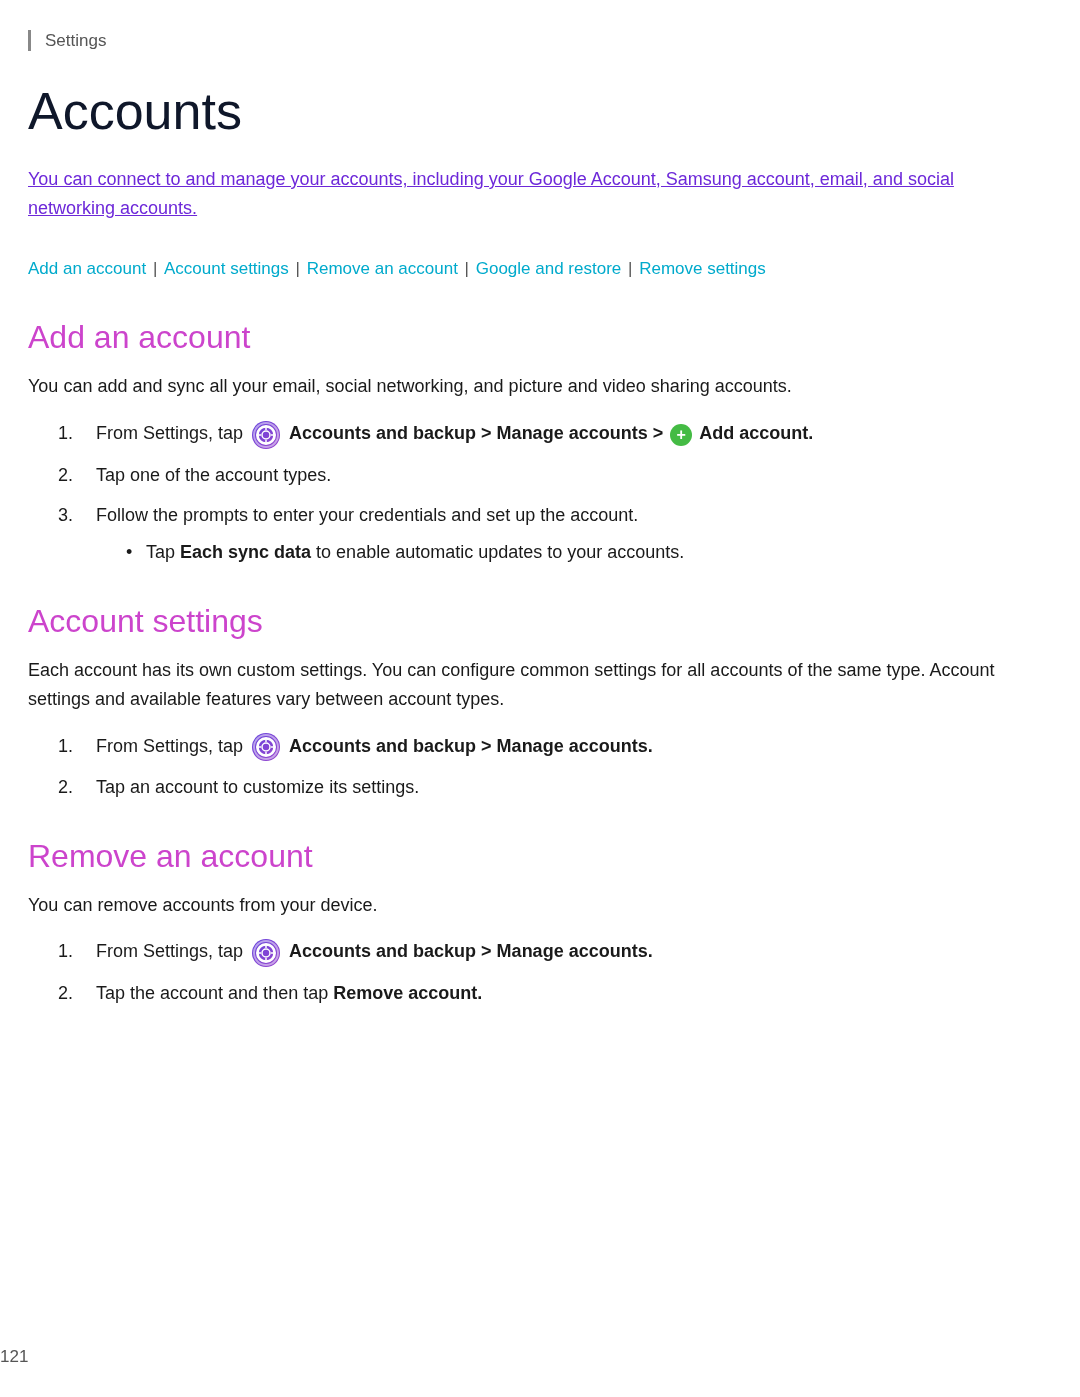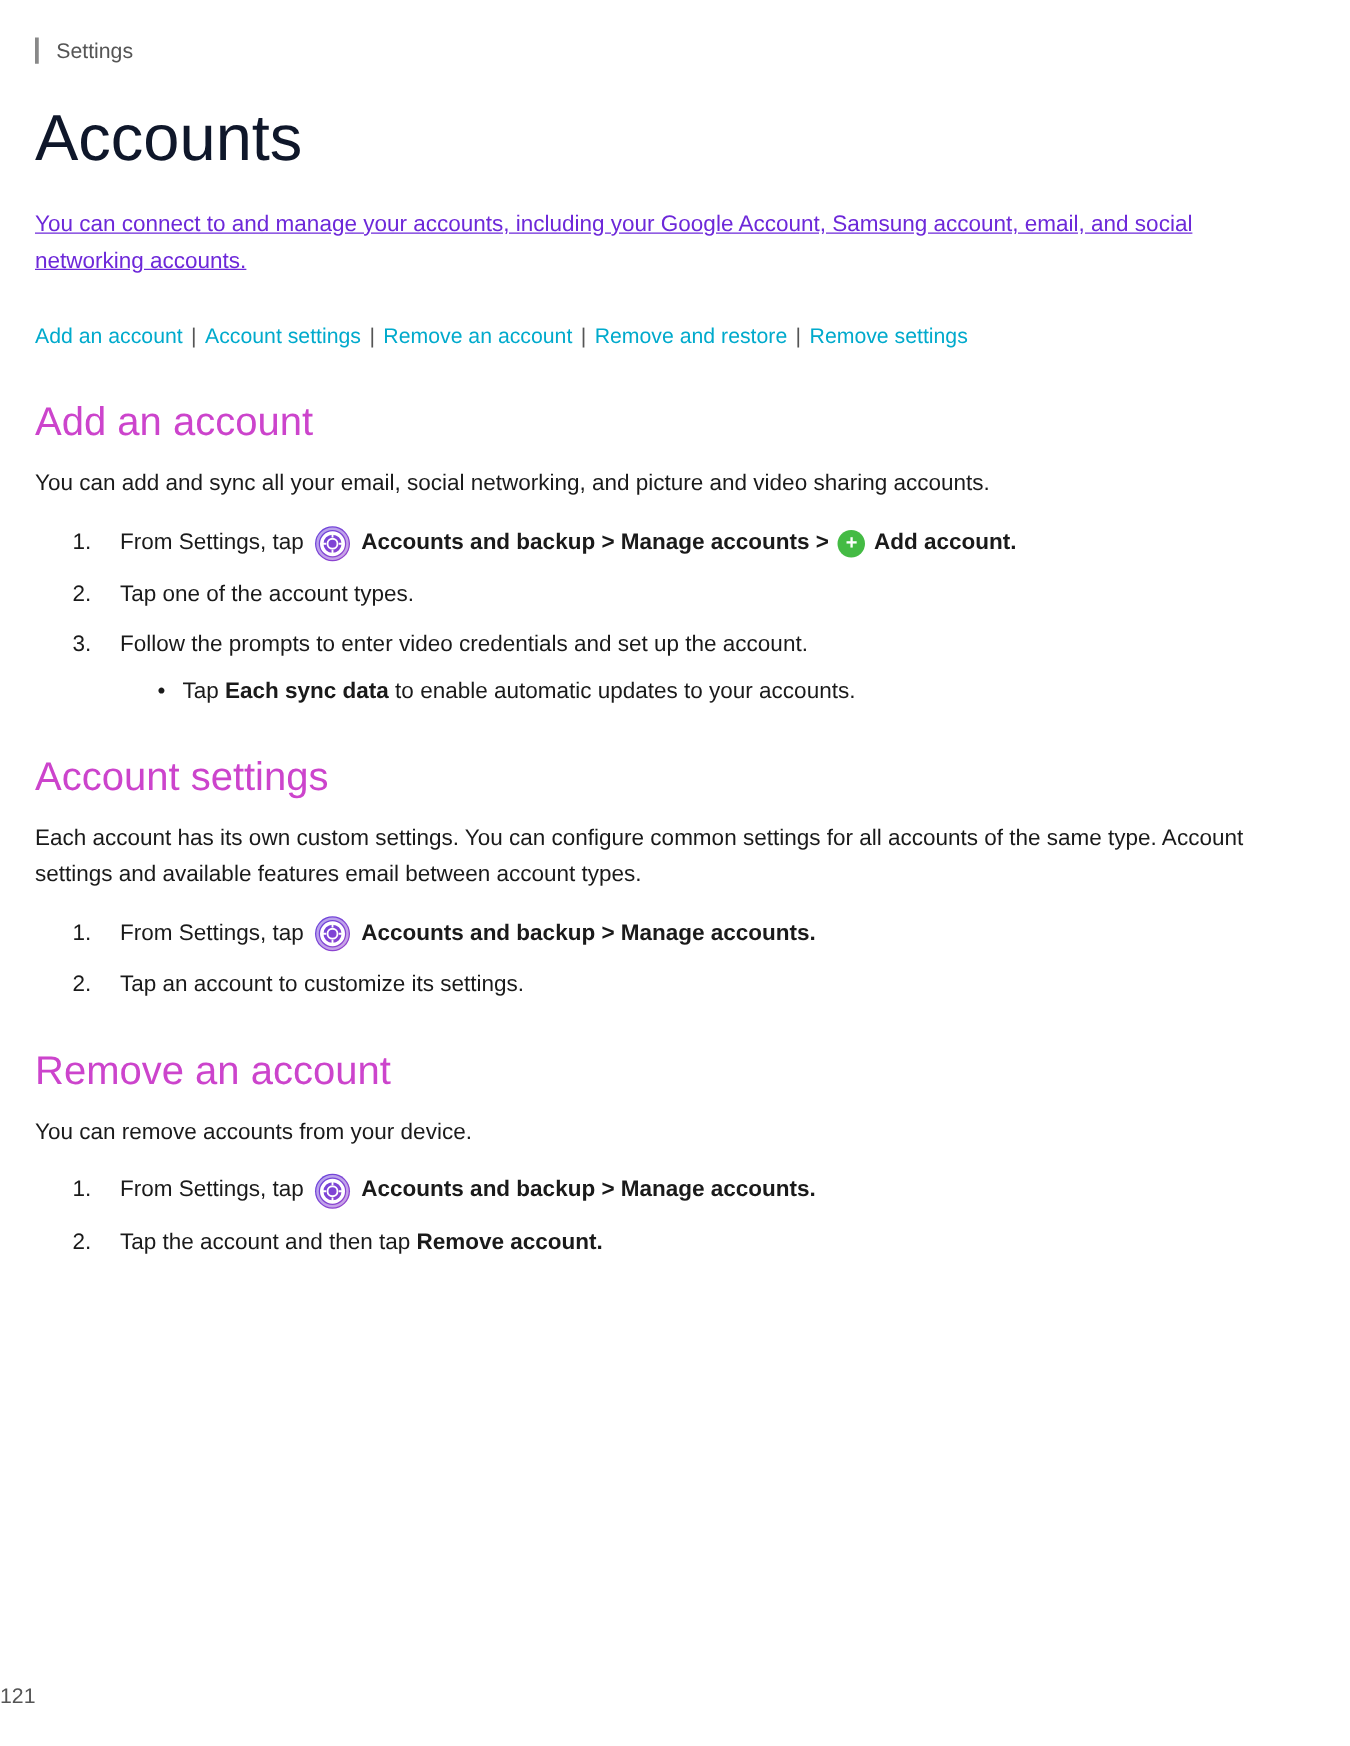--- a/index.html
+++ b/index.html
@@ -225,21 +225,21 @@
 
   <div class="breadcrumb-bar">
     <span class="breadcrumb-text">Settings</span>
   </div>
 
   <h1 class="page-title">Accounts</h1>
 
   <p class="intro-text">You can connect to and manage your accounts, including your Google Account, Samsung account, email, and social networking accounts.</p>
 
   <div class="nav-links">
-    <a>Add an account</a><span class="separator"> | </span><a>Account settings</a><span class="separator"> | </span><a>Remove an account</a><span class="separator"> | </span><a>Remove and restore</a><span class="separator"> | </span><a>Remove settings</a>
+    <a>Add an account</a><span class="separator"> | </span><a>Account settings</a><span class="separator"> | </span><a>Remove an account</a><span class="separator"> | </span><a>Google and restore</a><span class="separator"> | </span><a>Remove settings</a>
   </div>
 
   <div class="section-block">
     <h2 class="section-title">Add an account</h2>
     <p class="section-intro">You can add and sync all your email, social networking, and picture and video sharing accounts.</p>
     <ol class="ordered-list">
       <li>
         <span class="list-item-content">
           <span>From Settings, tap </span>
           
@@ -257,34 +257,34 @@
           
           <span class="plus-icon"></span>
           <span class="bold-text"> Add account.</span>
         </span>
       </li>
       <li>
         <span class="list-item-content">Tap one of the account types.</span>
       </li>
       <li>
         <span class="list-item-content">
-          <span>Follow the prompts to enter video credentials and set up the account.</span>
+          <span>Follow the prompts to enter your credentials and set up the account.</span>
           <ul class="bullet-list">
             <li>
               <span>Tap <strong>Each sync data</strong> to enable automatic updates to your accounts.</span>
             </li>
           </ul>
         </span>
       </li>
     </ol>
   </div>
 
   <div class="section-block">
     <h2 class="section-title">Account settings</h2>
-    <p class="section-intro">Each account has its own custom settings. You can configure common settings for all accounts of the same type. Account settings and available features email between account types.</p>
+    <p class="section-intro">Each account has its own custom settings. You can configure common settings for all accounts of the same type. Account settings and available features vary between account types.</p>
     <ol class="ordered-list">
       <li>
         <span class="list-item-content">
           <span>From Settings, tap </span>
           <span class="settings-icon">
             <svg width="18" height="18" viewBox="0 0 18 18" fill="none" xmlns="http://www.w3.org/2000/svg">
               <circle cx="9" cy="9" r="8" stroke="white" stroke-width="1.5" fill="none"></circle>
               <circle cx="9" cy="9" r="4" stroke="white" stroke-width="1.5" fill="none"></circle>
               <line x1="9" y1="1" x2="9" y2="4" stroke="white" stroke-width="1.5"></line>
               <line x1="9" y1="14" x2="9" y2="17" stroke="white" stroke-width="1.5"></line>

